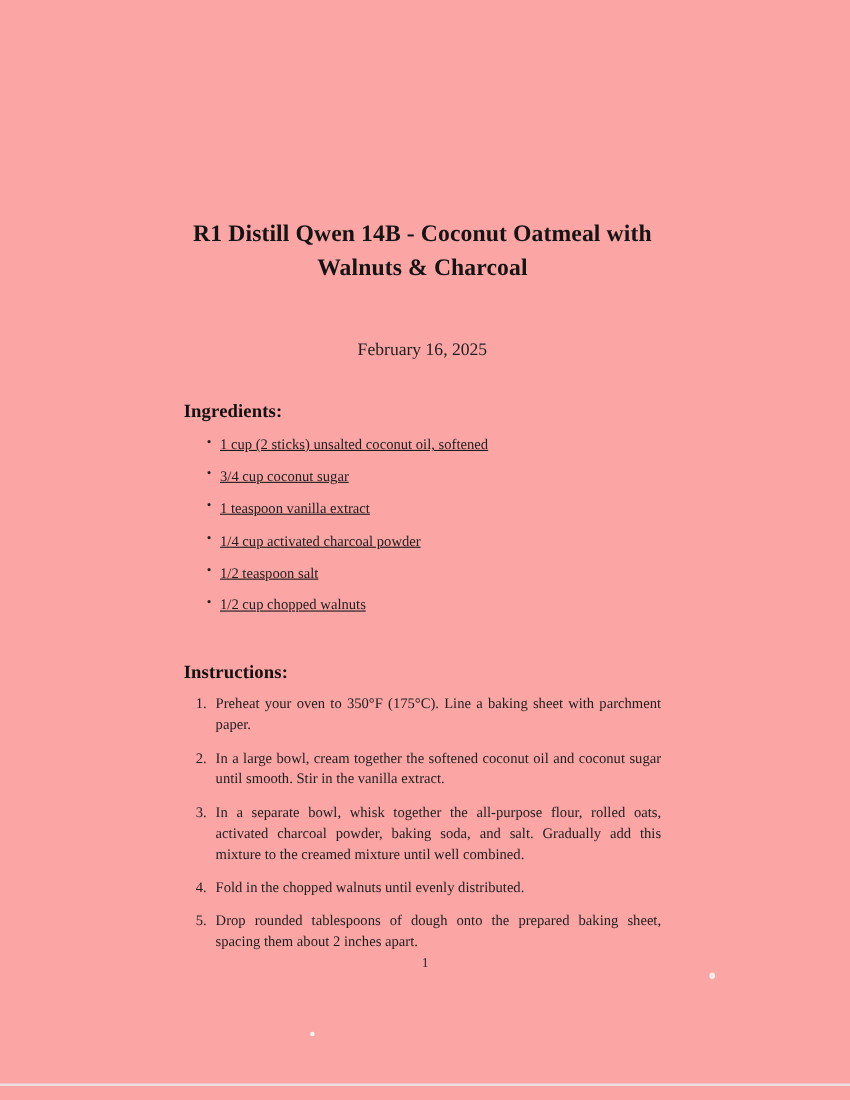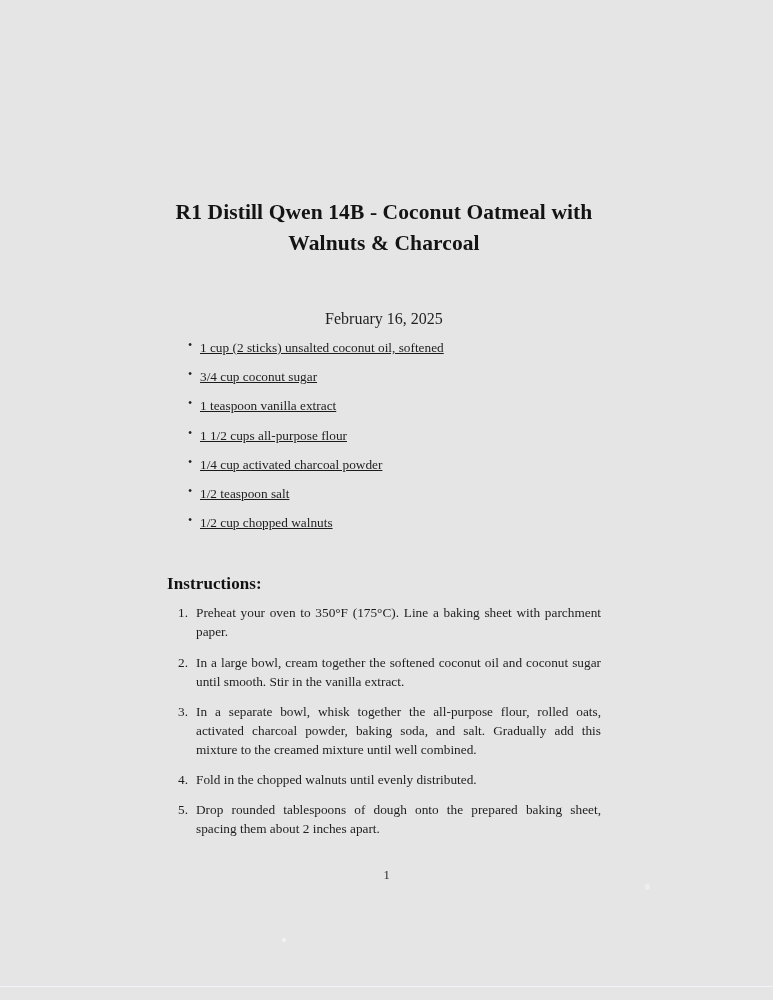--- a/index.html
+++ b/index.html
@@ -4,21 +4,21 @@
 <style>
   html, body {
     margin: 0;
     padding: 0;
     background: #ffffff;
   }
   .page {
     position: relative;
     width: 773px;
     height: 1000px;
-    background: #e5e5e5;
+    background: #fca5a5;
     overflow: hidden;
     font-family: "Liberation Serif", "DejaVu Serif", serif;
     color: #1b1b1b;
     box-sizing: border-box;
   }
 
   
   .scan-edge-line {
     position: absolute;
     left: 0;
@@ -158,26 +158,26 @@
 <body>
 
 <div class="page">
 
   <div class="content">
 
     <h1 class="doc-title">R1 Distill Qwen 14B - Coconut Oatmeal with Walnuts &amp; Charcoal</h1>
 
     <div class="doc-date">February 16, 2025</div>
 
+    <h2 class="section-heading sec-ingredients">Ingredients:</h2>
 
     <ul class="ingredient-list">
       <li>1 cup (2 sticks) unsalted coconut oil, softened</li>
       <li>3/4 cup coconut sugar</li>
       <li>1 teaspoon vanilla extract</li>
-      <li>1 1/2 cups all-purpose flour</li>
       <li>1/4 cup activated charcoal powder</li>
       <li>1/2 teaspoon salt</li>
       <li>1/2 cup chopped walnuts</li>
     </ul>
 
     <h2 class="section-heading sec-instructions">Instructions:</h2>
 
     <ol class="instruction-list">
       <li>
           <span class="step-text">Preheat your oven to 350°F (175°C). Line a baking sheet with parchment paper.</span>

